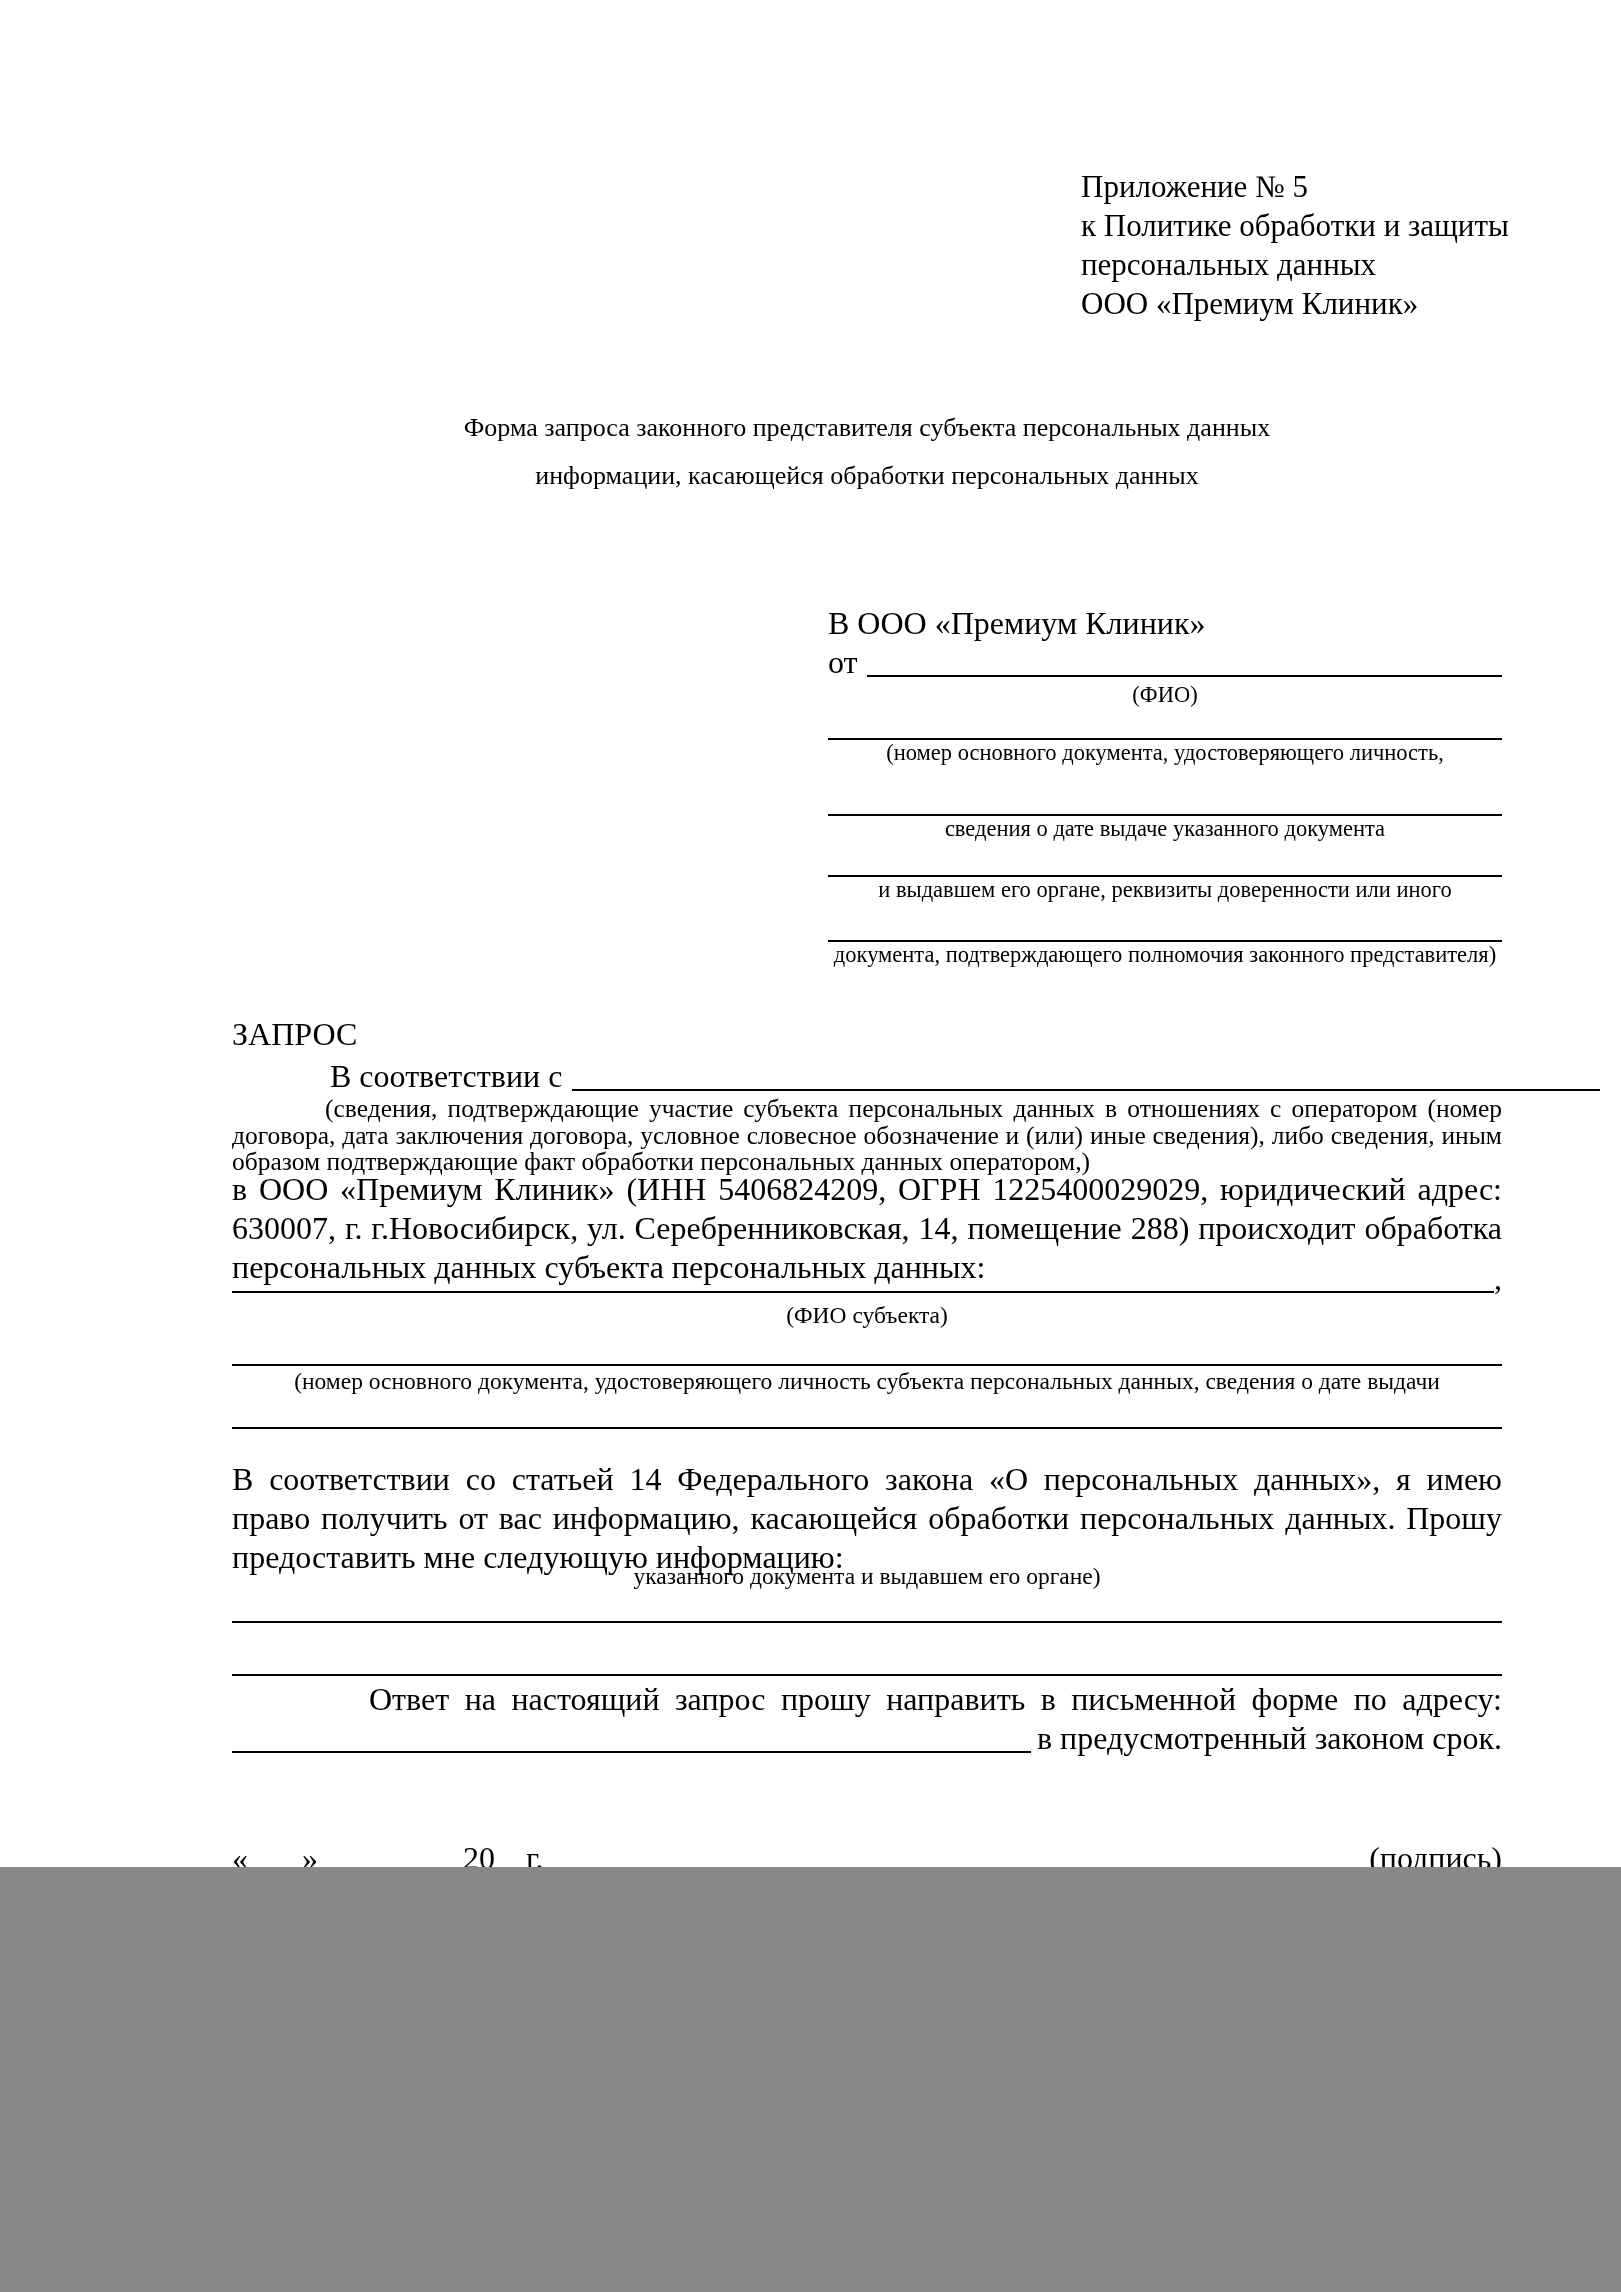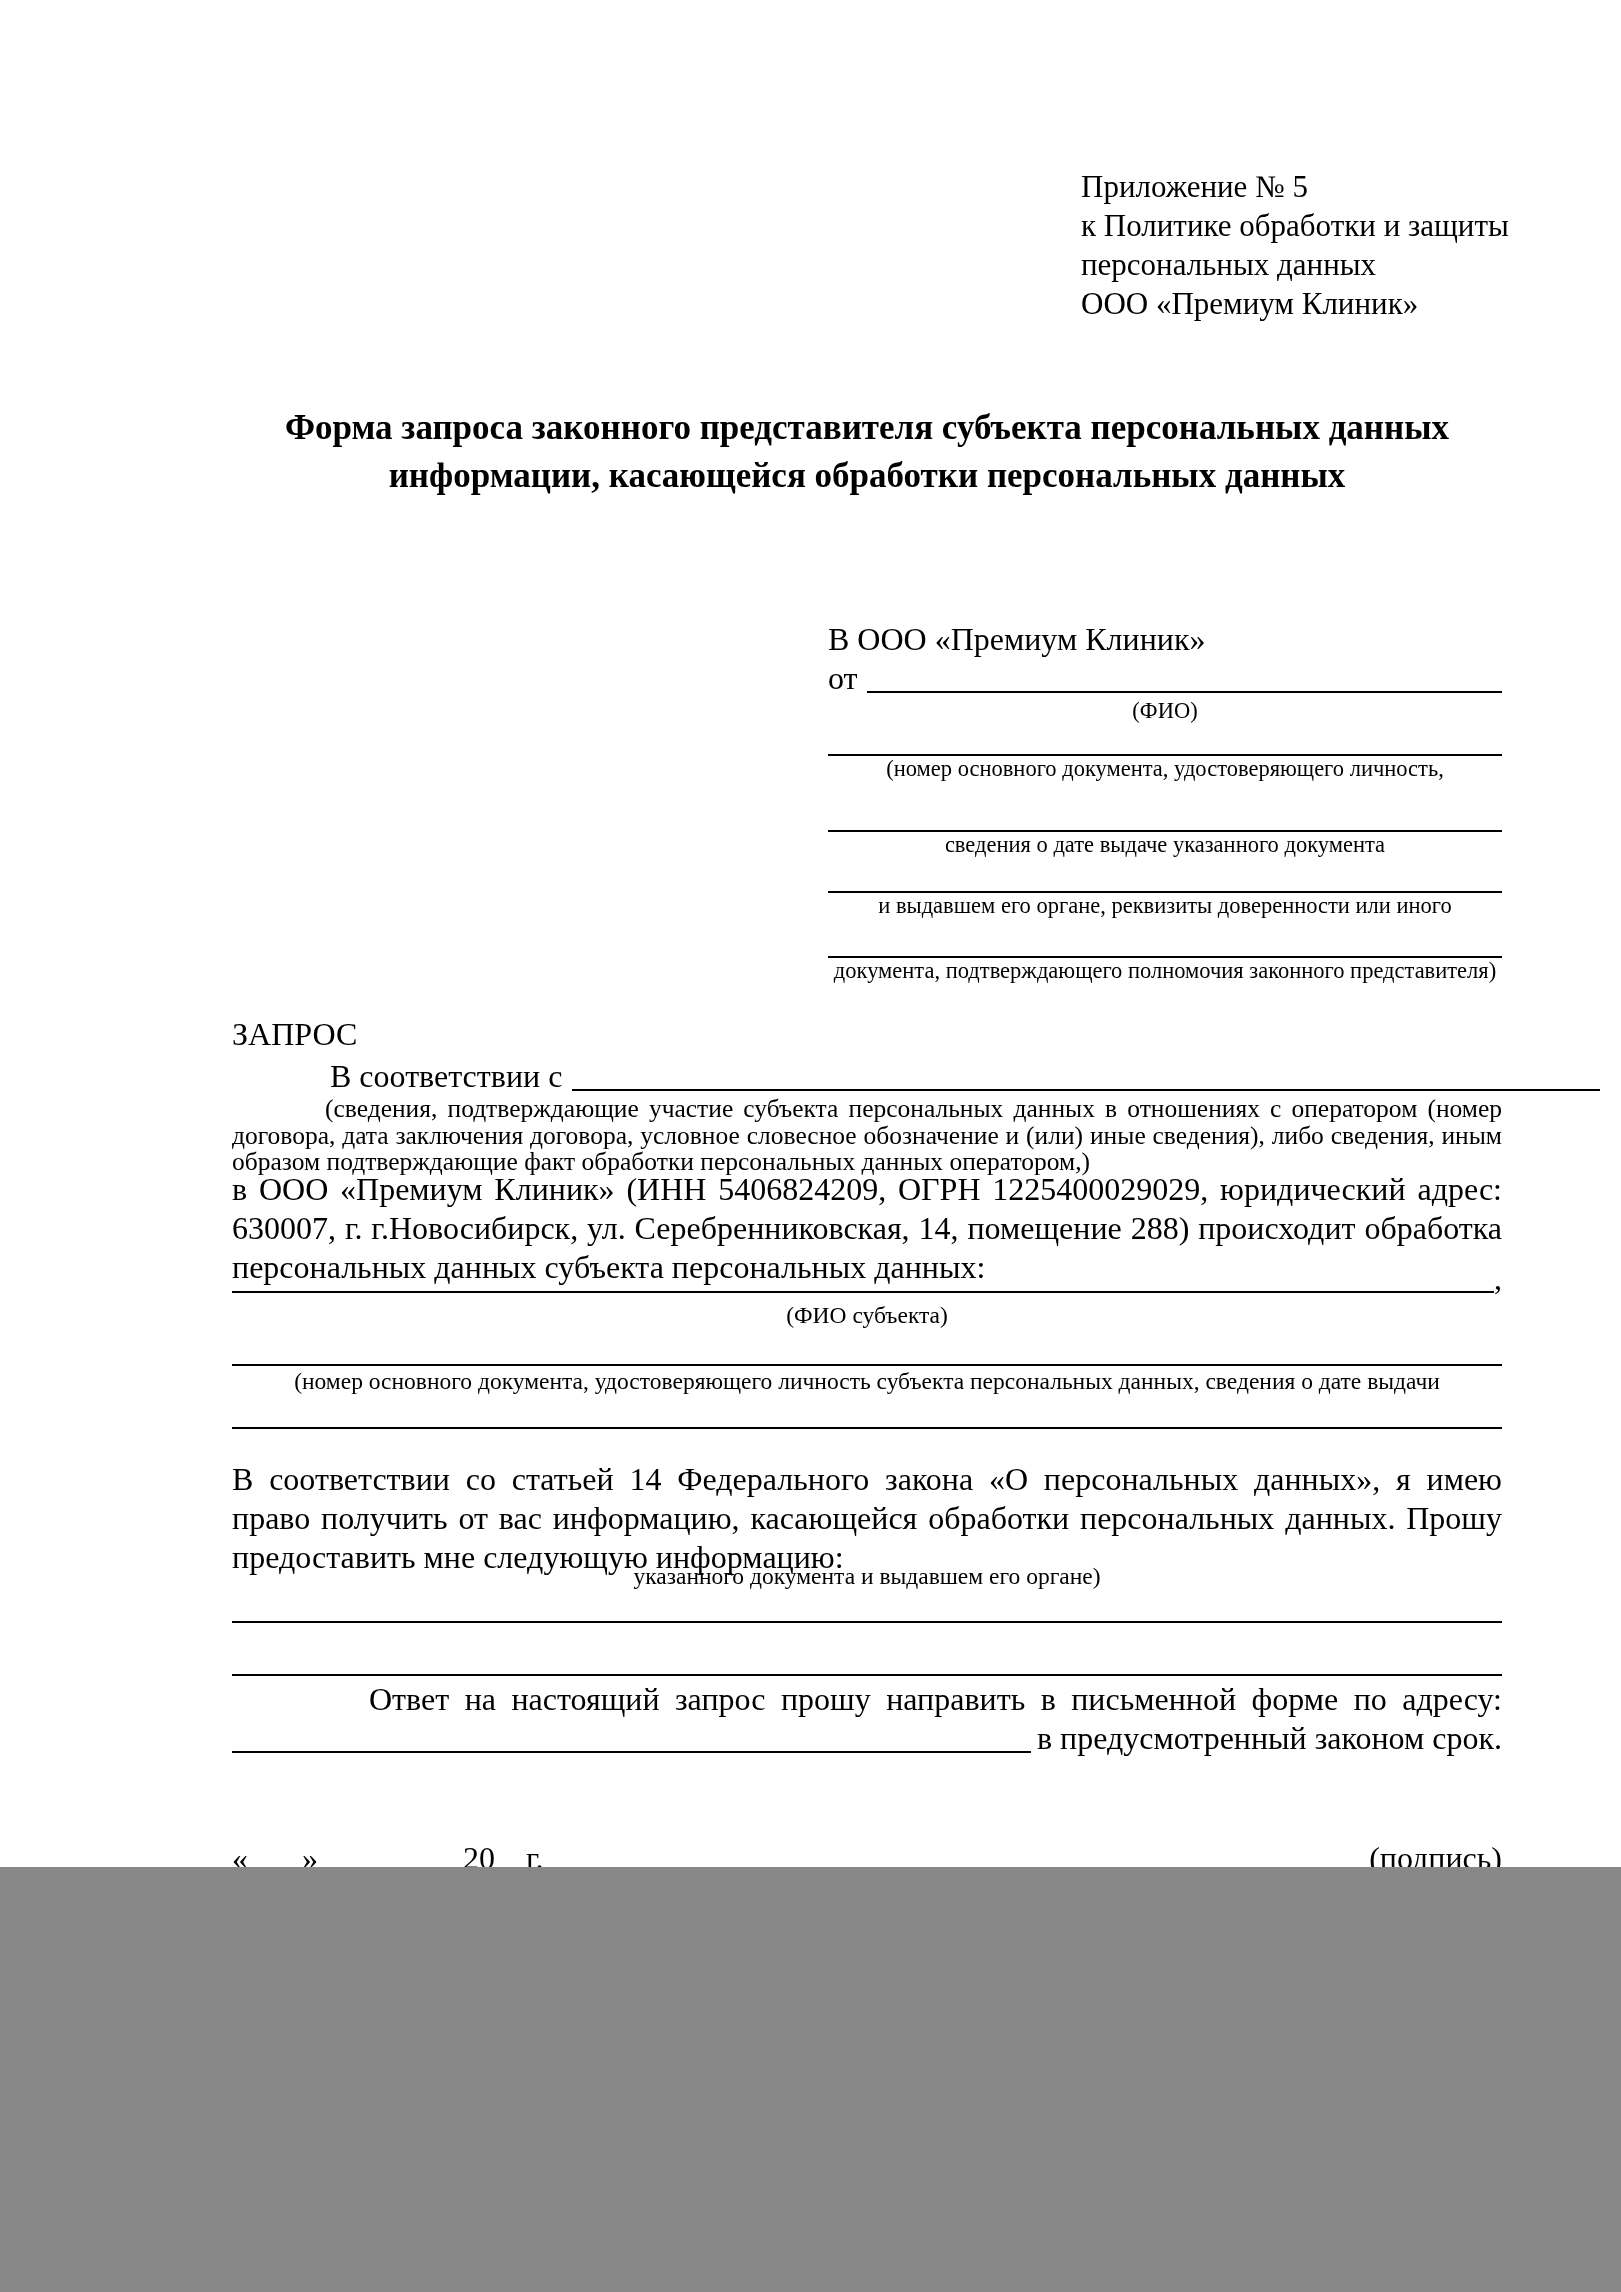--- a/index.html
+++ b/index.html
@@ -12,23 +12,23 @@
     font-family: "Liberation Serif", "DejaVu Serif", serif;
     font-size: 32px;
     line-height: 39px;
     overflow: hidden;
   }
   .abs { position: absolute; }
   .content { left: 232px; width: 1270px; }
 
   .annex { left: 1081px; top: 167px; white-space: nowrap; font-size: 31px; line-height: 39px; }
 
-  .doc-title { top: 404px; text-align: center; font-weight: bold; font-size: 35px; line-height: 48px; }
+  .doc-title { top: 404px; text-align: center; font-weight: normal; font-size: 26px; line-height: 48px; }
 
-  .addr { left: 828px; top: 620px; width: 674px; }
+  .addr { left: 828px; top: 604px; width: 674px; }
 
   .row { display: flex; height: 39px; align-items: stretch; }
   .fill { flex: 1 1 auto; border-bottom: 2px solid #000; margin-bottom: 4.9px; }
   .from-row .fill { margin-left: 9.8px; }
 
   .small-caption { text-align: center; font-size: 22.5px; line-height: 25.5px; }
   .blankline { border-bottom: 2px solid #000; }
   .addr .b1 { height: 30px; margin-top: 0; }
   .addr .b2 { height: 31px; margin-top: 17.6px; }
   .addr .b3 { height: 24.5px; margin-top: 9.8px; }

